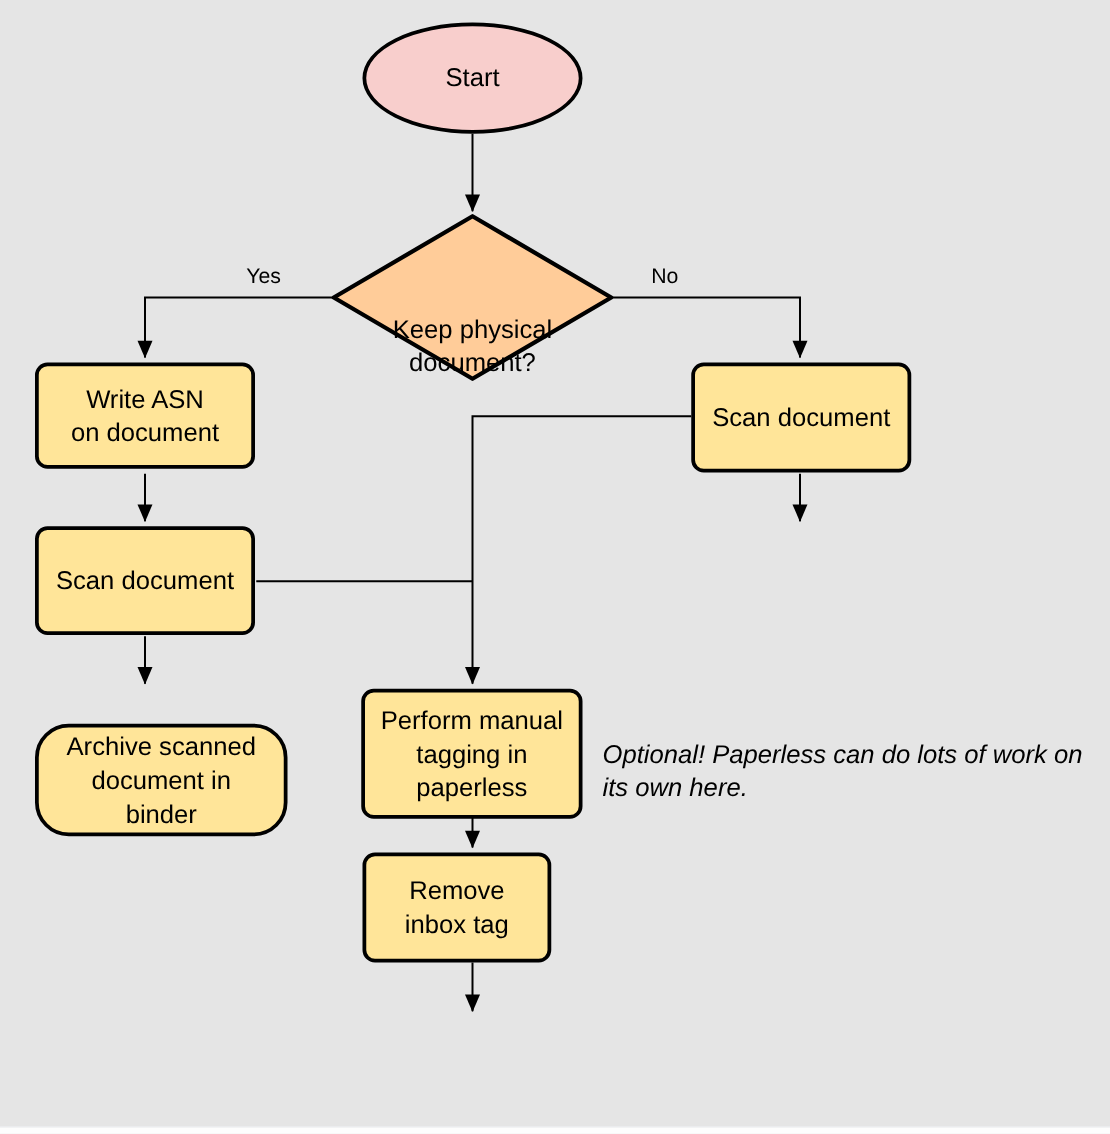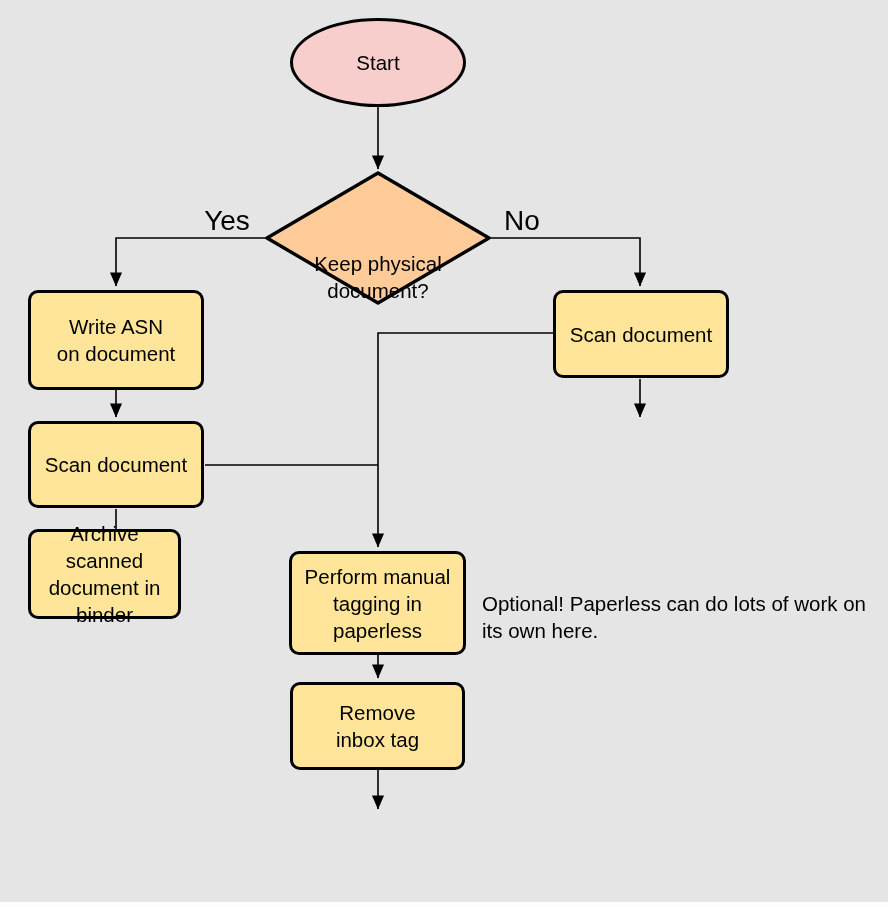--- a/index.html
+++ b/index.html
@@ -57,30 +57,30 @@
     background: var(--terminator-fill);
     border: 3px solid var(--shape-border);
     border-radius: 50%;
   }
   .decision-label {
     background: transparent;
   }
   .edge-label {
     position: absolute;
     width: 60px;
-    text-align: center;
-    font-size: 28px;
+    font-size: 17px;
     line-height: 22px;
   }
   .annotation {
     position: absolute;
     left: 482px; top: 590px;
     width: 404px;
     font-size: 20.5px;
     line-height: 27px;
+    font-style: italic;
     white-space: pre-line;
     text-align: left;
   }
   .page-bottom-edge {
     position: absolute;
     left: 0; top: 901px;
     width: 888px; height: 6px;
     background: #fdfdfd;
     border-top: 1px solid #e7e9eb;
   }
@@ -113,52 +113,52 @@
     <span>Start</span>
   </div>
 
   <div class="node decision-label" style="left:278px; top:172px; width:200px; height:132px;align-items:flex-end;">
     <span>Keep physical
 document?</span>
   </div>
 
   <div class="edge-label" style="left:197px; top:210px;">Yes</div>
 
-  <div class="edge-label" style="left:492px; top:210px;">No</div>
+  <div class="edge-label" style="left:521px; top:210px;">No</div>
 
-  <div class="node process" style="left:28px; top:290px; width:176px; height:100px;">
+  <div class="node process" style="left:28px; top:290px; width:176px; height:85px;">
     <span>Write ASN
 on document</span>
   </div>
 
   <div class="node process" style="left:28px; top:421px; width:176px; height:87px;">
     <span>Scan document</span>
   </div>
 
-  <div class="node process" style="left:28px; top:529px; width:153px; height:90px;">
+  <div class="node process" style="left:28px; top:579px; width:202px; height:90px;border-radius:27px;">
     <span>Archive scanned
 document in
 binder</span>
   </div>
 
   <div class="node process" style="left:553px; top:290px; width:176px; height:88px;">
     <span>Scan document</span>
   </div>
 
 
   <div class="node process" style="left:289px; top:551px; width:177px; height:104px;">
     <span>Perform manual
 tagging in
 paperless</span>
   </div>
 
   <div class="annotation">Optional! Paperless can do lots of work on
 its own here.</div>
 
-  <div class="node process" style="left:290px; top:682px; width:175px; height:88px;">
+  <div class="node process" style="left:290px; top:682px; width:151px; height:88px;">
     <span>Remove
 inbox tag</span>
   </div>
 
 
   <div class="page-bottom-edge"></div>
 
 </div>
 
 </body></html>

